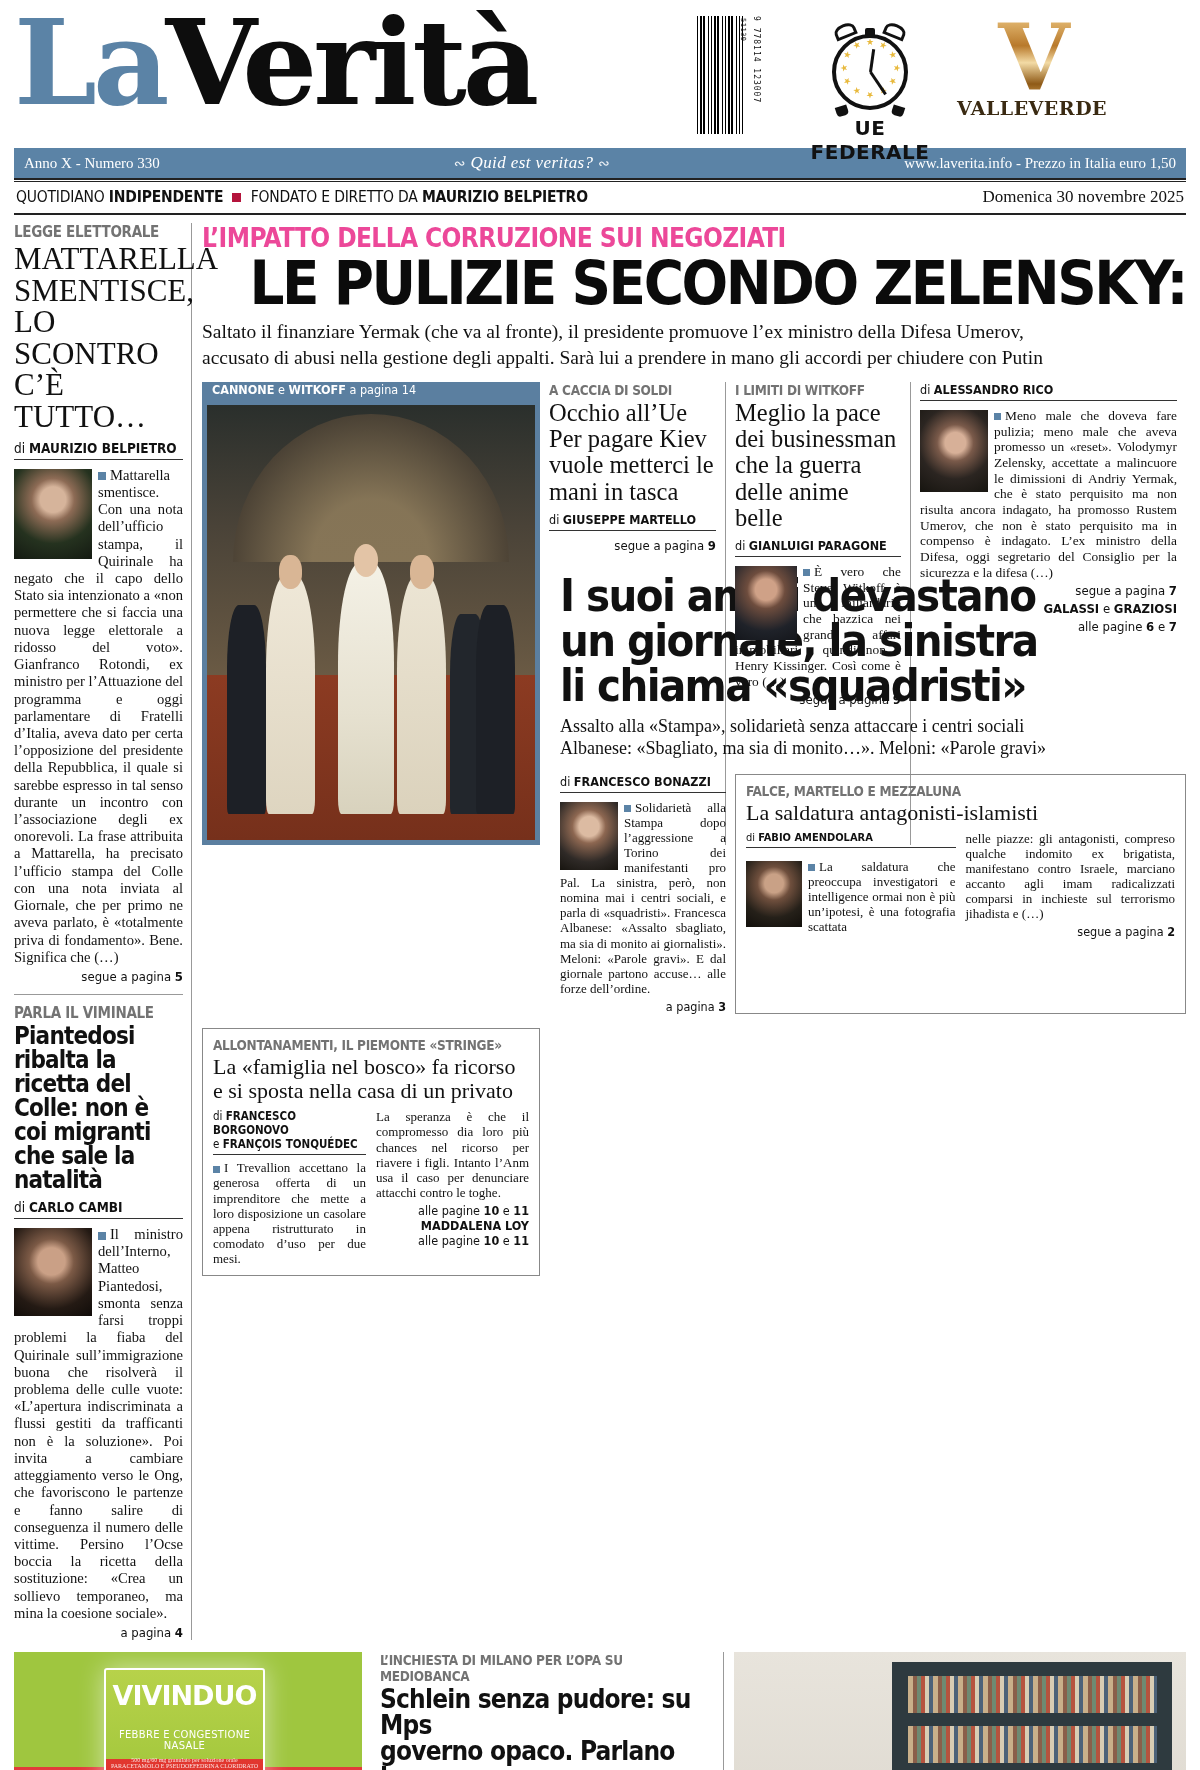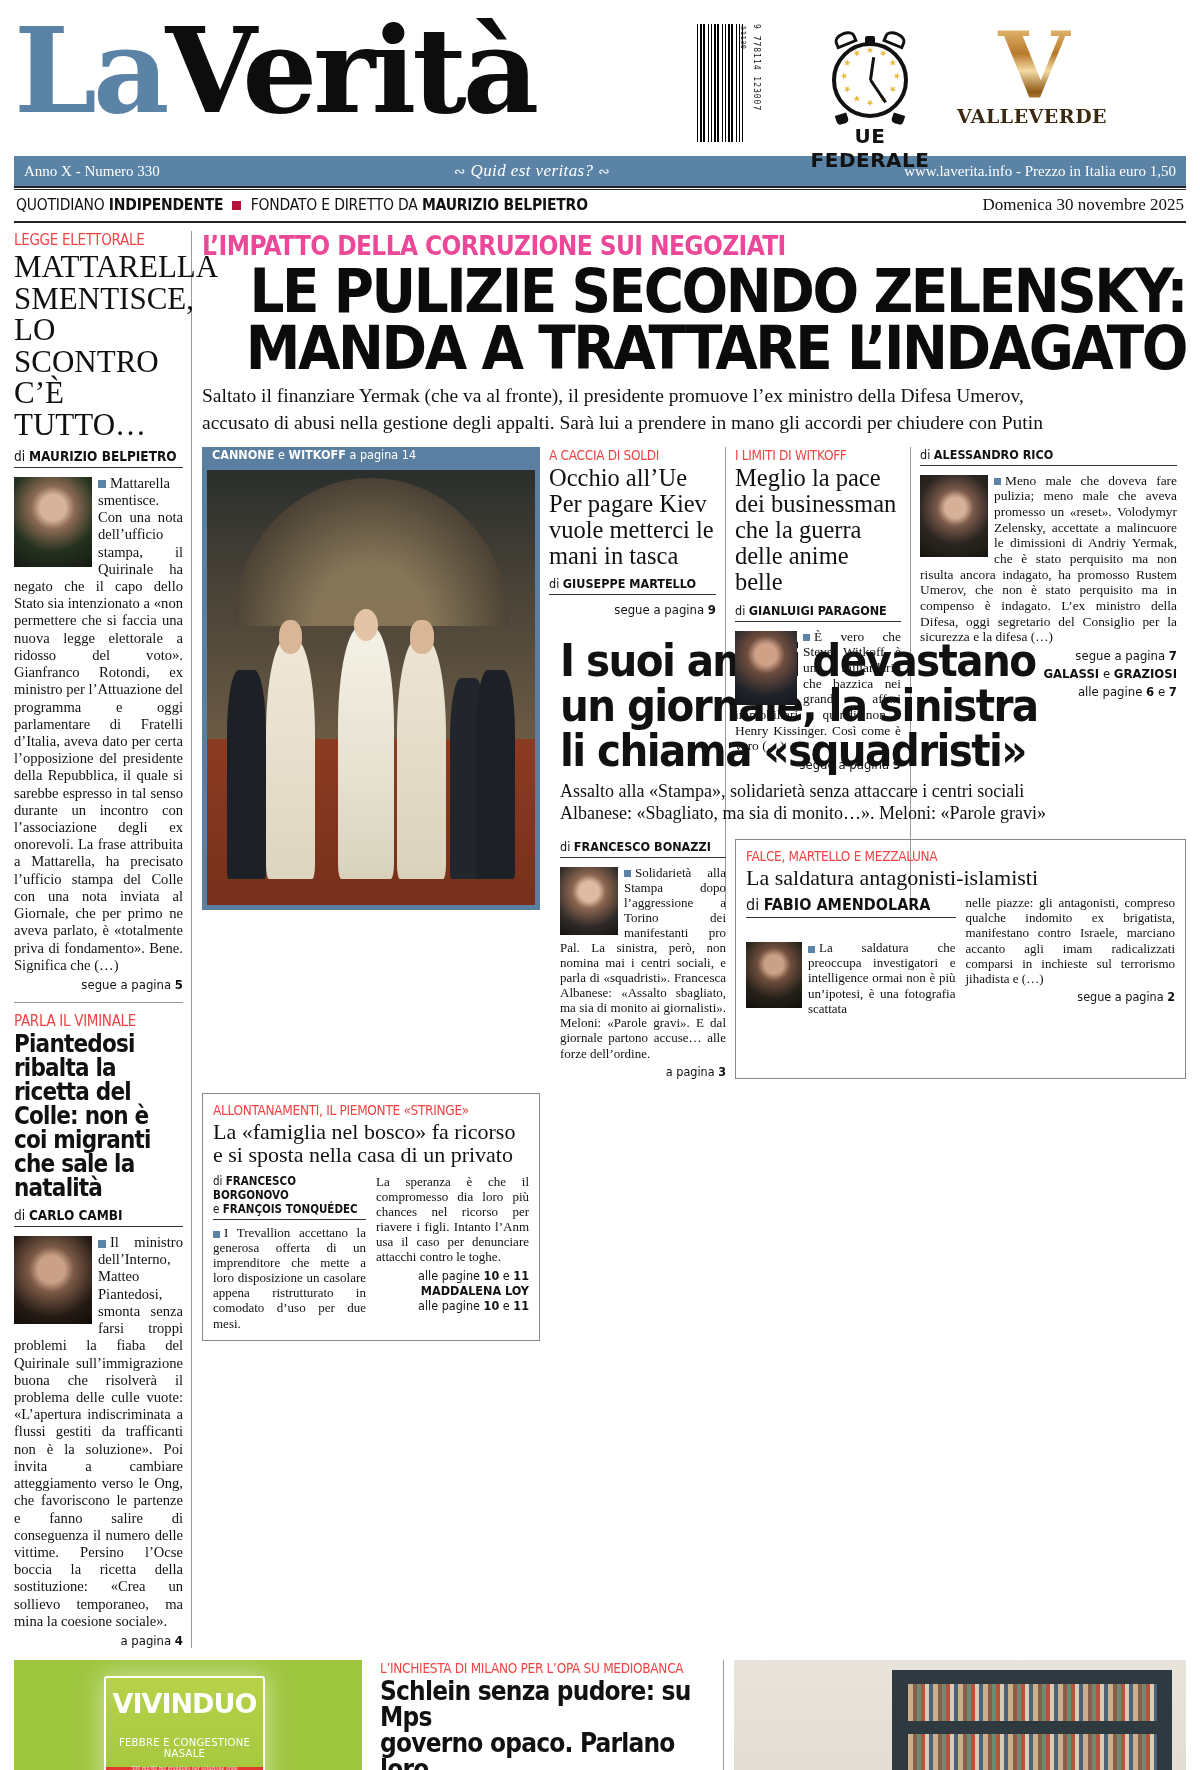--- a/index.html
+++ b/index.html
@@ -3,21 +3,21 @@
 <meta charset="utf-8">
 <style>
   * { box-sizing: border-box; margin: 0; padding: 0; }
   html, body { width: 1200px; height: 1770px; background: #fff; }
   body {
     font-family: "Liberation Serif", serif;
     color: #111;
     position: relative;
     overflow: hidden;
   }
-  .page { width: 1200px; height: 1252px; position: relative; padding: 16px 14px; }
+  .page { width: 1200px; height: 1252px; position: relative; padding: 8px 14px; }
 
   
   .masthead { position: relative; height: 140px; }
   .logo {
     position: absolute; left: 0; top: -4px;
     font-family: "DejaVu Serif", serif;
     font-weight: 700;
     font-size: 118px;
     letter-spacing: -4px;
     line-height: 1;
@@ -98,21 +98,21 @@
   .substrip .sq { display: inline-block; width: 9px; height: 9px; background: #b4143c; margin: 0 6px 0 4px; }
   .substrip .date { font-size: 17px; }
 
   
   .cols { display: flex; gap: 0; margin-top: 8px; }
   .col-left { width: 178px; flex: none; padding-right: 8px; border-right: 1px solid #999; }
   .col-main { flex: 1; padding-left: 10px; }
 
   .kicker {
     font-family: "DejaVu Sans Condensed","DejaVu Sans",sans-serif;
-    font-weight: 400; color: #ef4444; font-size: 15px; letter-spacing: -.3px;
+    font-weight: 700; color: #737373; font-size: 15px; letter-spacing: -.3px;
     margin-bottom: 2px;
   }
   .kicker.sm { font-size: 13.5px; }
   .hl-serif { font-family: "Liberation Serif", serif; font-weight: 400; line-height: 1.02; }
   .hl-sans { font-family: "DejaVu Sans Condensed","DejaVu Sans",sans-serif; font-weight: 700;
     line-height: 1.0; letter-spacing: -.8px; }
   .byline {
     font-family: "DejaVu Sans Condensed","DejaVu Sans",sans-serif; font-size: 13.5px;
     border-bottom: 1px solid #333; padding-bottom: 3px; margin: 7px 0 7px;
   }
@@ -343,21 +343,20 @@
           <span>a pagina</span> <b>4</b>
         </div>
       </div>
     </div>
 
     <div class="col-main">
 
       <div>
         <div class="opener-kicker">L’IMPATTO DELLA CORRUZIONE SUI NEGOZIATI</div>
         <div class="opener-hl">LE PULIZIE SECONDO ZELENSKY:</div>
-        <div class="opener-hl">MANDA A TRATTARE L’INDAGATO</div>
         <div class="opener-sub">Saltato il finanziare Yermak (che va al fronte), il presidente promuove l’ex ministro della Difesa Umerov,</div>
         <div class="opener-sub" style="margin-top:4px">accusato di abusi nella gestione degli appalti. Sarà lui a prendere in mano gli accordi per chiudere con Putin</div>
       </div>
 
       <div style="display:flex;margin-top:12px;">
 
         <div class="papa-box">
           <div class="papa-ref">
             <b>CANNONE</b> <span>e</span> <b>WITKOFF</b> <span>a pagina 14</span>
           </div>
@@ -454,21 +453,21 @@
               <div class="pgref" style="margin-top:3px">
                 <span>a pagina</span> <b>3</b>
               </div>
             </div>
 
             <div class="boxed" style="flex:1;">
               <div class="kicker sm">FALCE, MARTELLO E MEZZALUNA</div>
               <div class="box-hl">La saldatura antagonisti-islamisti</div>
               <div style="display:flex;gap:10px;margin-top:6px;">
                 <div style="flex:1;">
-                  <div class="byline" style="font-size:16px;margin:0 0 22px">
+                  <div class="byline" style="font-size:11px;margin:0 0 11px">
                     <span>di</span> <b>FABIO AMENDOLARA</b>
                   </div>
                   <div class="tiny-body">
                     <div class="portrait p-amendolara" style="width:56px;height:66px;">
                         <div class="bg"></div>
                       </div>
                     <span class="sq"></span><span>La saldatura che preoccupa investigatori e intelligence ormai non è più un’ipotesi, è una fotografia scattata</span>
                   </div>
                 </div>
                 <div style="flex:1;">

